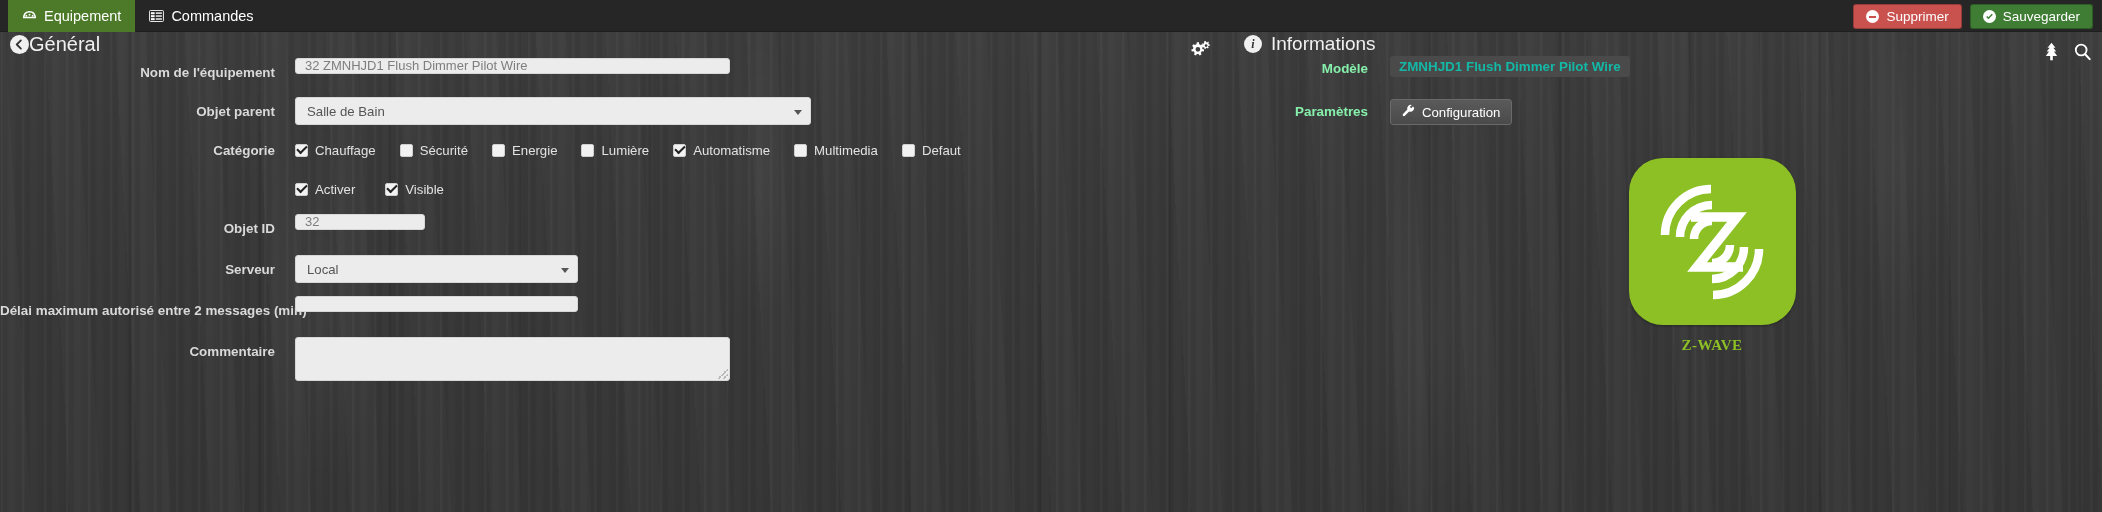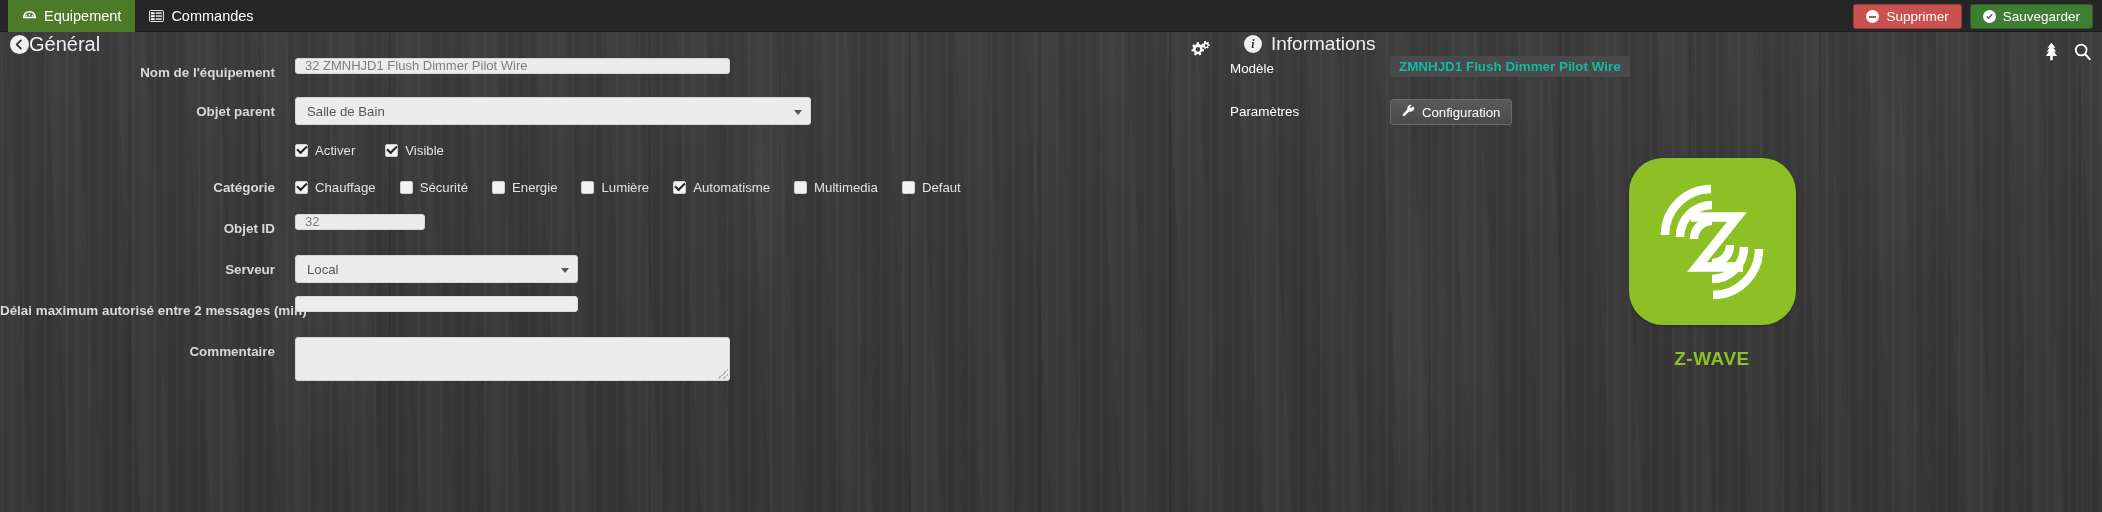--- a/index.html
+++ b/index.html
@@ -149,22 +149,22 @@
     width: 18px; height: 18px; border-radius: 50%; background: #f0f0f0;
     color: #333; display: inline-flex; align-items: center; justify-content: center;
     font-size: 12px; font-weight: bold; font-style: italic;
     font-family: "Liberation Serif", serif;
   }
   .corner-icons { position: absolute; right: 11px; top: 42px; display: flex; gap: 14px; align-items: center; }
 
   .rform { position: absolute; left: 1230px; top: 56px; width: 700px; }
   .rrow { display: flex; align-items: flex-start; margin-bottom: 9px; }
   .rlabel {
-    width: 160px; padding-right: 22px;
-    font-size: 13.4px; font-weight: normal; color: #ffffff;
+    width: 160px; text-align: right; padding-right: 22px;
+    font-size: 13.4px; font-weight: bold; color: #86efac;
     line-height: 26px; white-space: nowrap;
   }
   .model-badge {
     background: #4a4a4a; border-radius: 3px; padding: 3px 9px;
     font-size: 13.4px; font-weight: bold; color: #14b8a6; display: inline-block;
   }
   .btn-config {
     display: inline-flex; align-items: center; gap: 7px;
     background: linear-gradient(180deg, #5a5a5a 0%, #4a4a4a 100%);
     border: 1px solid #6a6a6a; border-radius: 3px;
@@ -174,22 +174,22 @@
 
   
   .zwave-wrap { position: absolute; left: 1562px; top: 158px; width: 300px; text-align: center; }
   .zwave-logo {
     width: 167px; height: 167px; border-radius: 34px;
     background: #8cc024; margin: 0 auto;
     display: flex; align-items: center; justify-content: center;
     box-shadow: 0 1px 3px rgba(0,0,0,0.3);
   }
   .zwave-caption {
-    margin-top: 23px; font-size: 19px; font-weight: bold;
-    color: #8cc024; letter-spacing: 0.5px;
+    margin-top: 12px; font-size: 15px; font-weight: bold;
+    color: #8cc024; letter-spacing: 0.5px; font-family: Liberation Serif, serif;
   }
 </style>
 </head>
 <body>
 
 <div class="topbar">
   <div class="tabs">
     <div class="tab active">
       <span class="tabicon">
         <svg width="15" height="13" viewBox="0 0 16 14">
@@ -257,66 +257,66 @@
     <div class="flabel">Objet parent</div>
     <div class="fctl">
       <div class="select-like w-432">
         <span>Salle de Bain</span>
         <span class="caret"></span>
       </div>
     </div>
   </div>
 
   <div class="frow">
+    <div class="flabel">Catégorie</div>
+    <div class="fctl">
+      <div class="checkrow">
+        <label class="chk">
+          <span class="box checked"></span>
+          <span>Chauffage</span>
+        </label>
+        <label class="chk">
+          <span class="box"></span>
+          <span>Sécurité</span>
+        </label>
+        <label class="chk">
+          <span class="box"></span>
+          <span>Energie</span>
+        </label>
+        <label class="chk">
+          <span class="box"></span>
+          <span>Lumière</span>
+        </label>
+        <label class="chk">
+          <span class="box checked"></span>
+          <span>Automatisme</span>
+        </label>
+        <label class="chk">
+          <span class="box"></span>
+          <span>Multimedia</span>
+        </label>
+        <label class="chk">
+          <span class="box"></span>
+          <span>Defaut</span>
+        </label>
+      </div>
+    </div>
+  </div>
+
+  <div class="frow">
     <div class="flabel"></div>
     <div class="fctl">
       <div class="checkrow gap2">
         <label class="chk">
           <span class="box checked"></span>
           <span>Activer</span>
         </label>
         <label class="chk">
           <span class="box checked"></span>
           <span>Visible</span>
-        </label>
-      </div>
-    </div>
-  </div>
-
-  <div class="frow">
-    <div class="flabel">Catégorie</div>
-    <div class="fctl">
-      <div class="checkrow">
-        <label class="chk">
-          <span class="box checked"></span>
-          <span>Chauffage</span>
-        </label>
-        <label class="chk">
-          <span class="box"></span>
-          <span>Sécurité</span>
-        </label>
-        <label class="chk">
-          <span class="box"></span>
-          <span>Energie</span>
-        </label>
-        <label class="chk">
-          <span class="box"></span>
-          <span>Lumière</span>
-        </label>
-        <label class="chk">
-          <span class="box checked"></span>
-          <span>Automatisme</span>
-        </label>
-        <label class="chk">
-          <span class="box"></span>
-          <span>Multimedia</span>
-        </label>
-        <label class="chk">
-          <span class="box"></span>
-          <span>Defaut</span>
         </label>
       </div>
     </div>
   </div>
 
   <div class="frow" style="margin-top:11px;">
     <div class="flabel">Objet ID</div>
     <div class="fctl">
       <input class="inp w-130" value="32" style="">
     </div>

